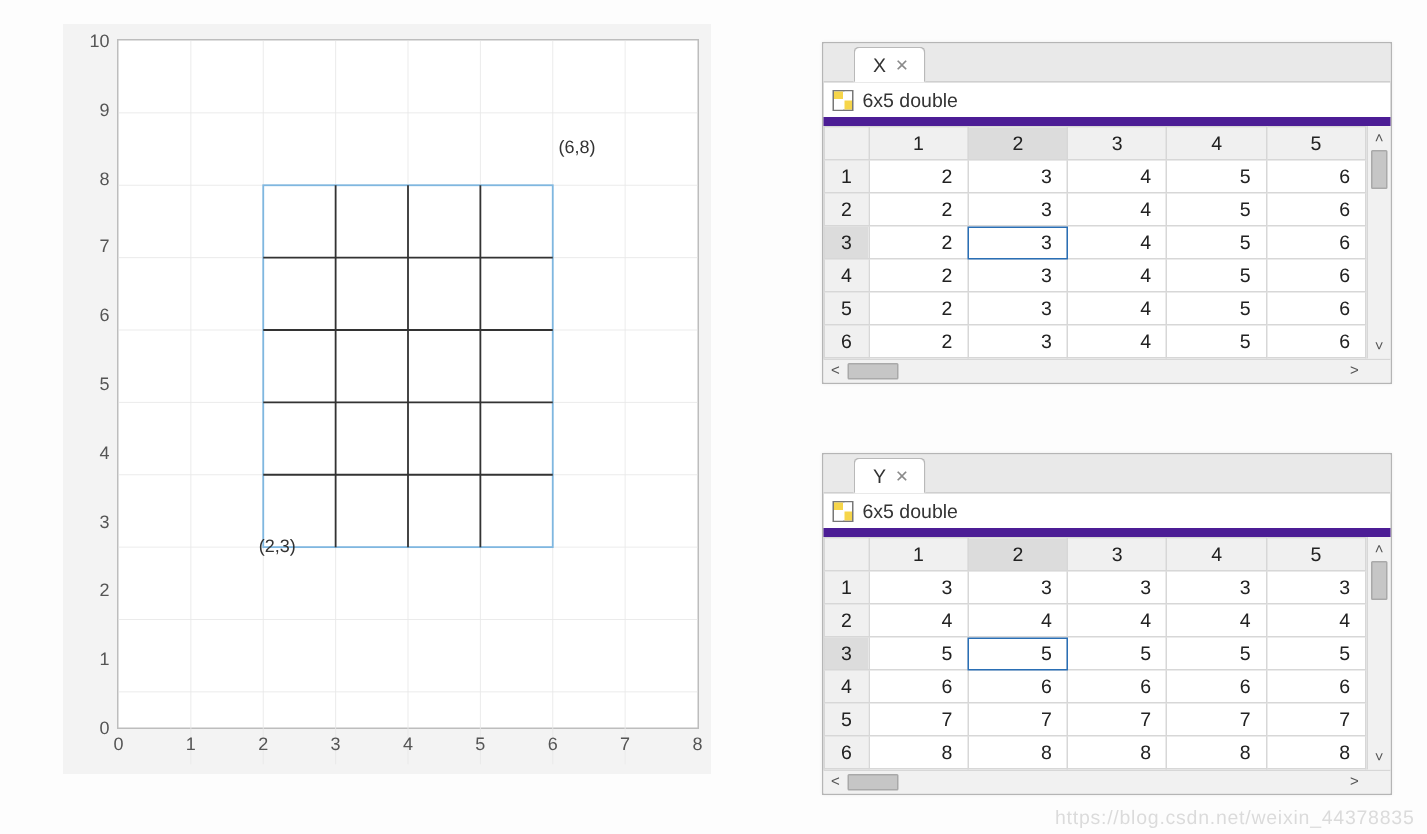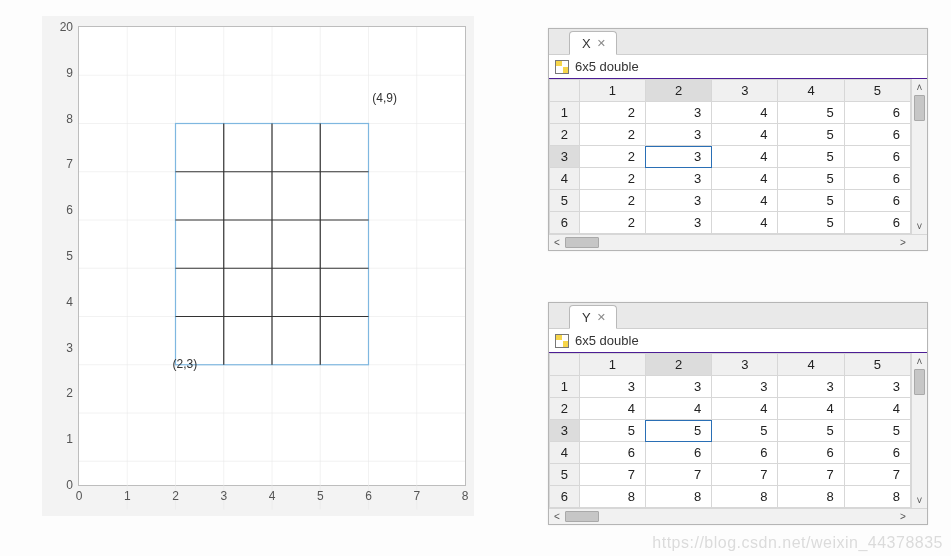--- a/index.html
+++ b/index.html
@@ -10,21 +10,21 @@
     font-family: "Segoe UI", Arial, sans-serif;
     font-size: 13px;
     background: #fdfdfd;
     position: relative;
     color: #222;
   }
   .watermark {
     position: absolute;
     right: 8px;
     bottom: 4px;
-    font-size: 16px;
+    font-size: 13px;
     color: rgba(120,120,120,0.25);
     letter-spacing: 0.5px;
   }
   
   .plot-wrap {
     position: absolute;
     left: 42px;
     top: 16px;
     width: 432px;
     height: 500px;
@@ -88,21 +88,21 @@
   .tab .close {
     font-size: 11px;
     color: #8a8a8a;
     cursor: pointer;
   }
   .descrow {
     display: flex;
     align-items: center;
     gap: 6px;
     padding: 4px 6px;
-    border-bottom: 1px solid #4c1d95;
+    border-bottom: 6px solid #4c1d95;
     font-size: 13px;
     color: #333;
   }
   .grid-icon {
     width: 14px; height: 14px;
     display: inline-grid;
     grid-template-columns: 1fr 1fr;
     grid-template-rows: 1fr 1fr;
     gap: 1px;
     border: 1px solid #777;
@@ -227,33 +227,33 @@
     <span class="ytick" style="bottom:0%">0</span>
     <span class="ytick" style="bottom:10%">1</span>
     <span class="ytick" style="bottom:20%">2</span>
     <span class="ytick" style="bottom:30%">3</span>
     <span class="ytick" style="bottom:40%">4</span>
     <span class="ytick" style="bottom:50%">5</span>
     <span class="ytick" style="bottom:60%">6</span>
     <span class="ytick" style="bottom:70%">7</span>
     <span class="ytick" style="bottom:80%">8</span>
     <span class="ytick" style="bottom:90%">9</span>
-    <span class="ytick" style="bottom:100%">20</span>
+    <span class="ytick" style="bottom:100%">10</span>
 
     <span class="xtick" style="left:0%">0</span>
     <span class="xtick" style="left:12.5%">1</span>
     <span class="xtick" style="left:25%">2</span>
     <span class="xtick" style="left:37.5%">3</span>
     <span class="xtick" style="left:50%">4</span>
     <span class="xtick" style="left:62.5%">5</span>
     <span class="xtick" style="left:75%">6</span>
     <span class="xtick" style="left:87.5%">7</span>
     <span class="xtick" style="left:100%">8</span>
 
-    <span class="ann" style="left:76%; top:14%;">(4,9)</span>
+    <span class="ann" style="left:76%; top:14%;">(6,8)</span>
     <span class="ann" style="left:18%; top:72%;margin-left:24px;">(2,3)</span>
   </div>
 </div>
 
 <div class="varwin x">
   <div class="tabbar">
     <div class="tab">
       <span>X</span>
       <span class="close">✕</span>
     </div>

